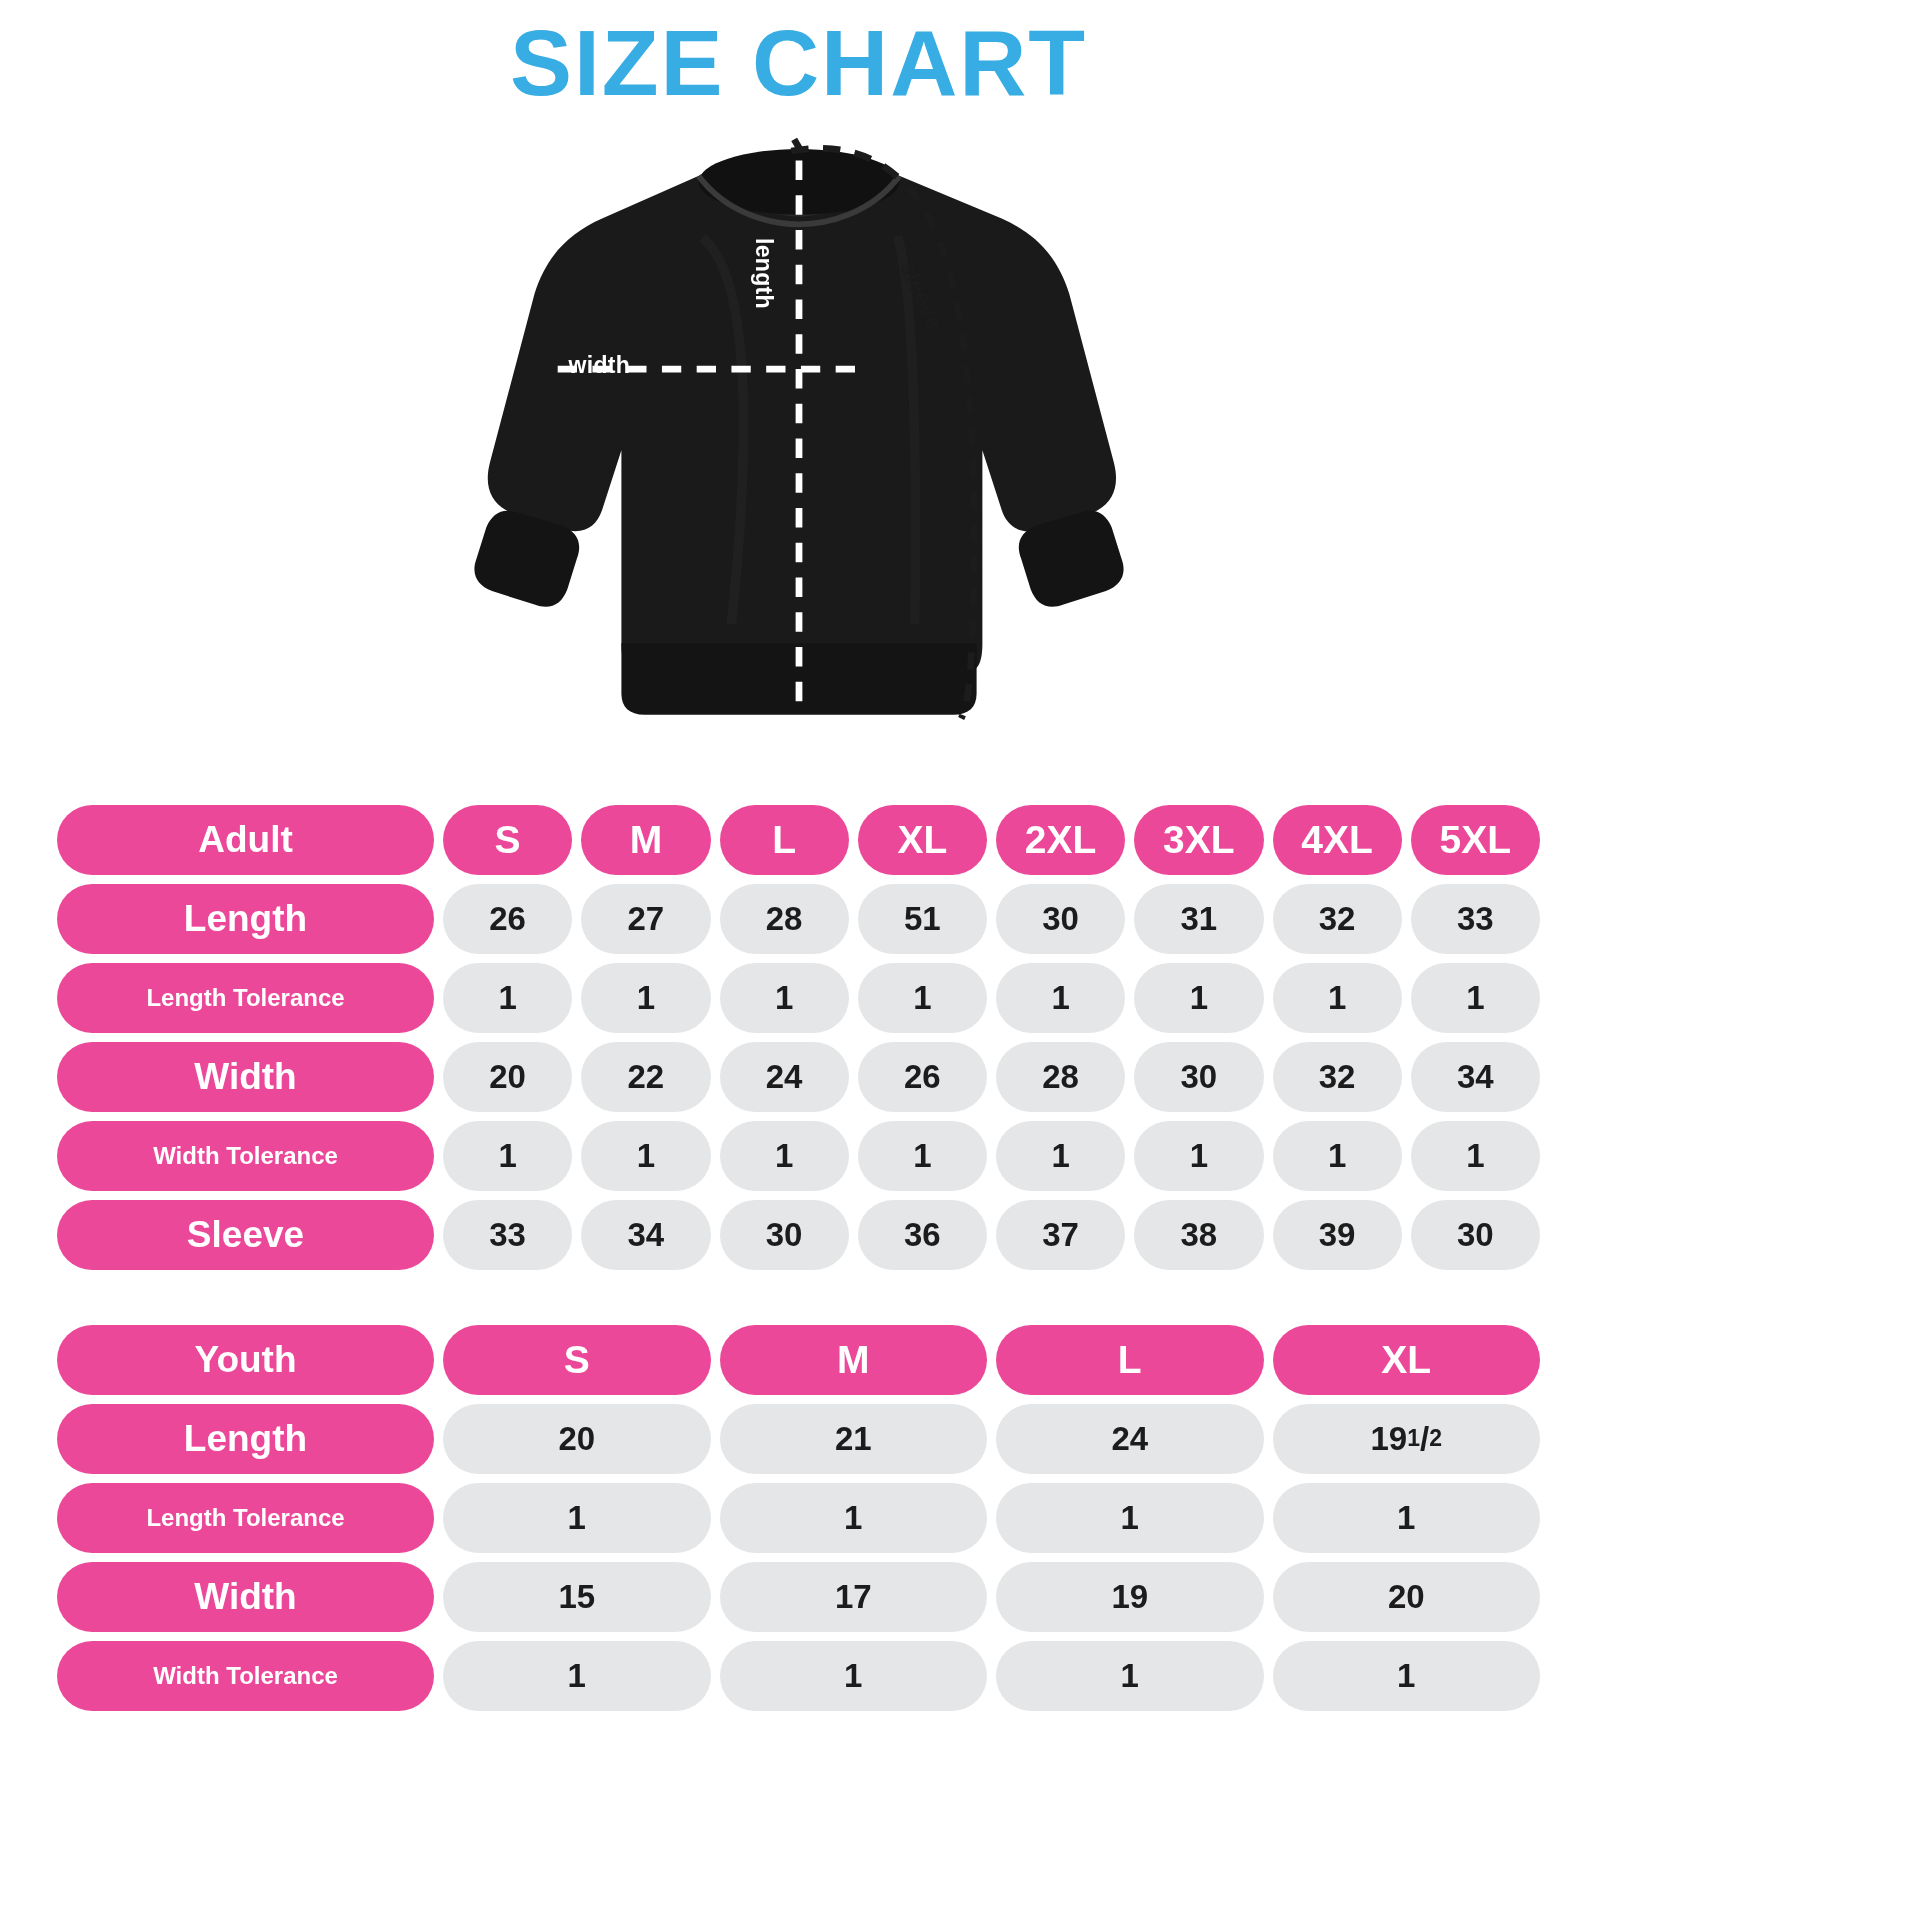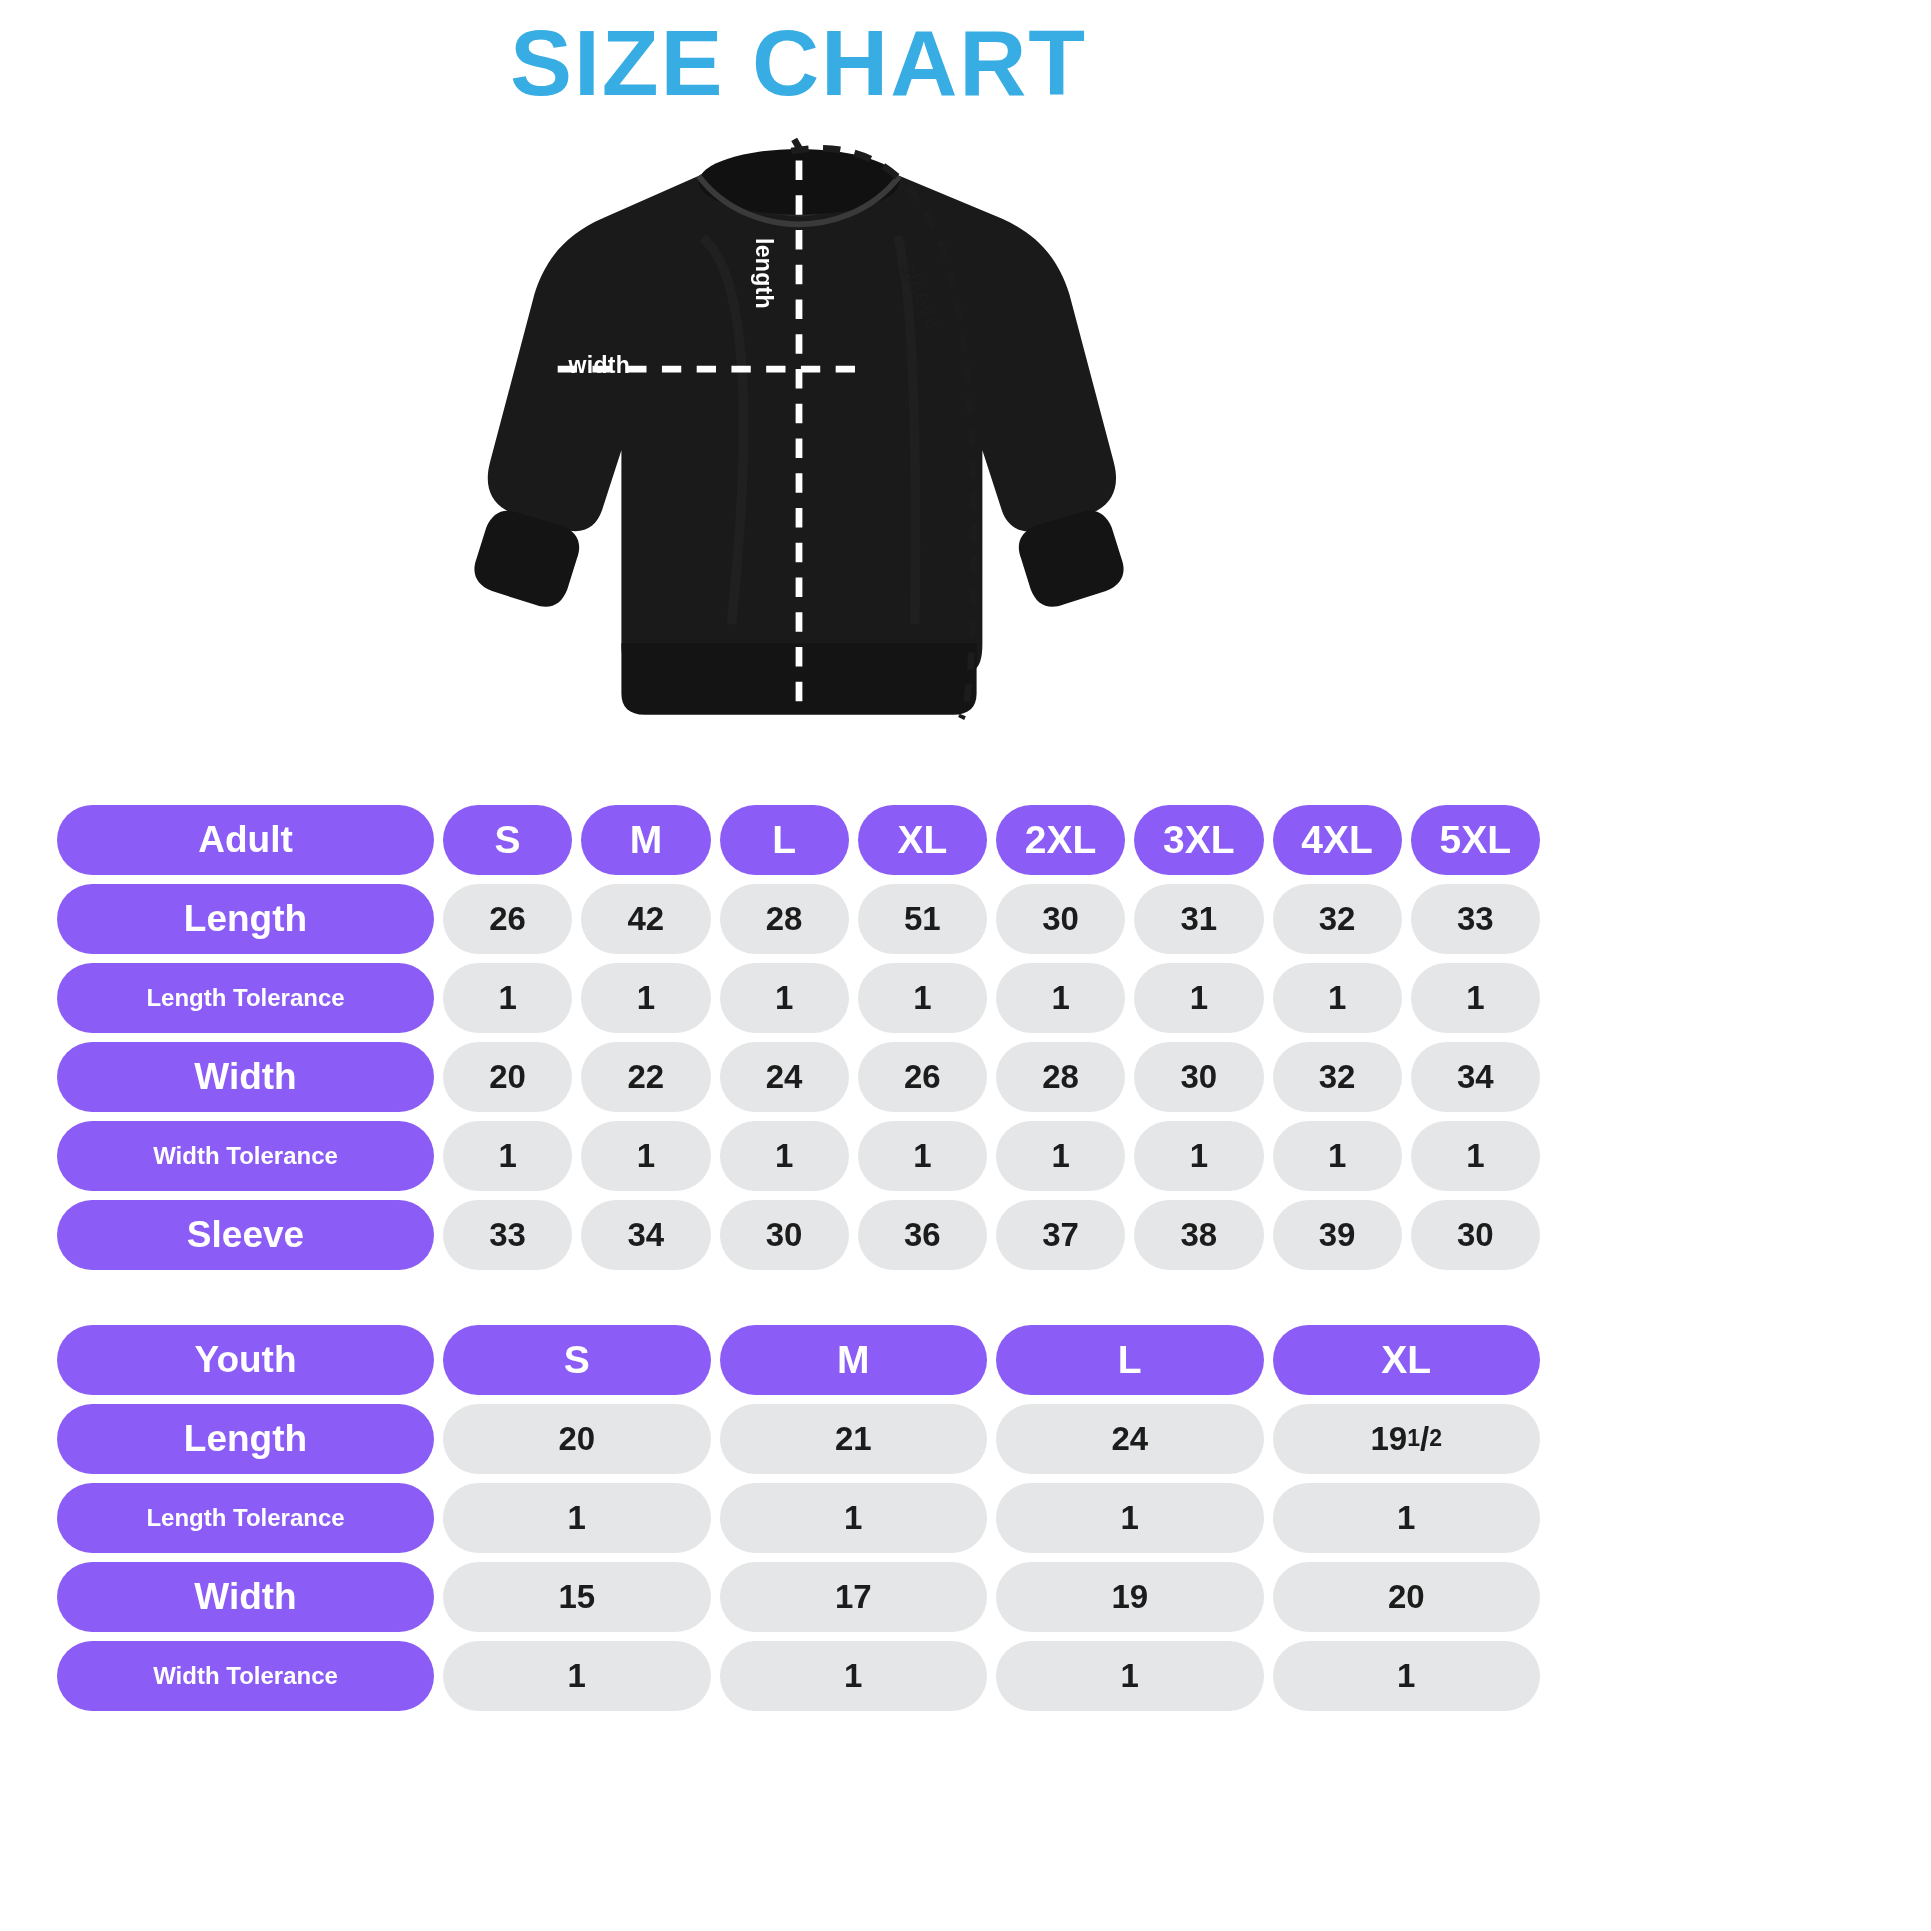--- a/index.html
+++ b/index.html
@@ -74,21 +74,21 @@
     display: flex;
     align-items: center;
     justify-content: center;
     font-weight: bold;
     font-size: 33px;
     color: #1c1c1c;
     background: #E4E6E8;
     line-height: 1;
   }
   .cell.blue {
-    background: #8b5cf6;
+    background: #ec4899;
     color: #ffffff;
   }
   .cell.rowhead-cell {
     font-size: 37px;
   }
   .cell.rowhead-cell.small {
     font-size: 24px;
   }
   .cell.hdr {
     font-size: 39px;
@@ -190,21 +190,21 @@
         </tr>
 
         <tr>
           <td class="rowhead">
               <div class="cell blue rowhead-cell">Length</div>
             </td>
           <td>
               <div class="cell">26</div>
             </td>
           <td>
-              <div class="cell">42</div>
+              <div class="cell">27</div>
             </td>
           <td>
               <div class="cell">28</div>
             </td>
           <td>
               <div class="cell">51</div>
             </td>
           <td>
               <div class="cell">30</div>
             </td>

